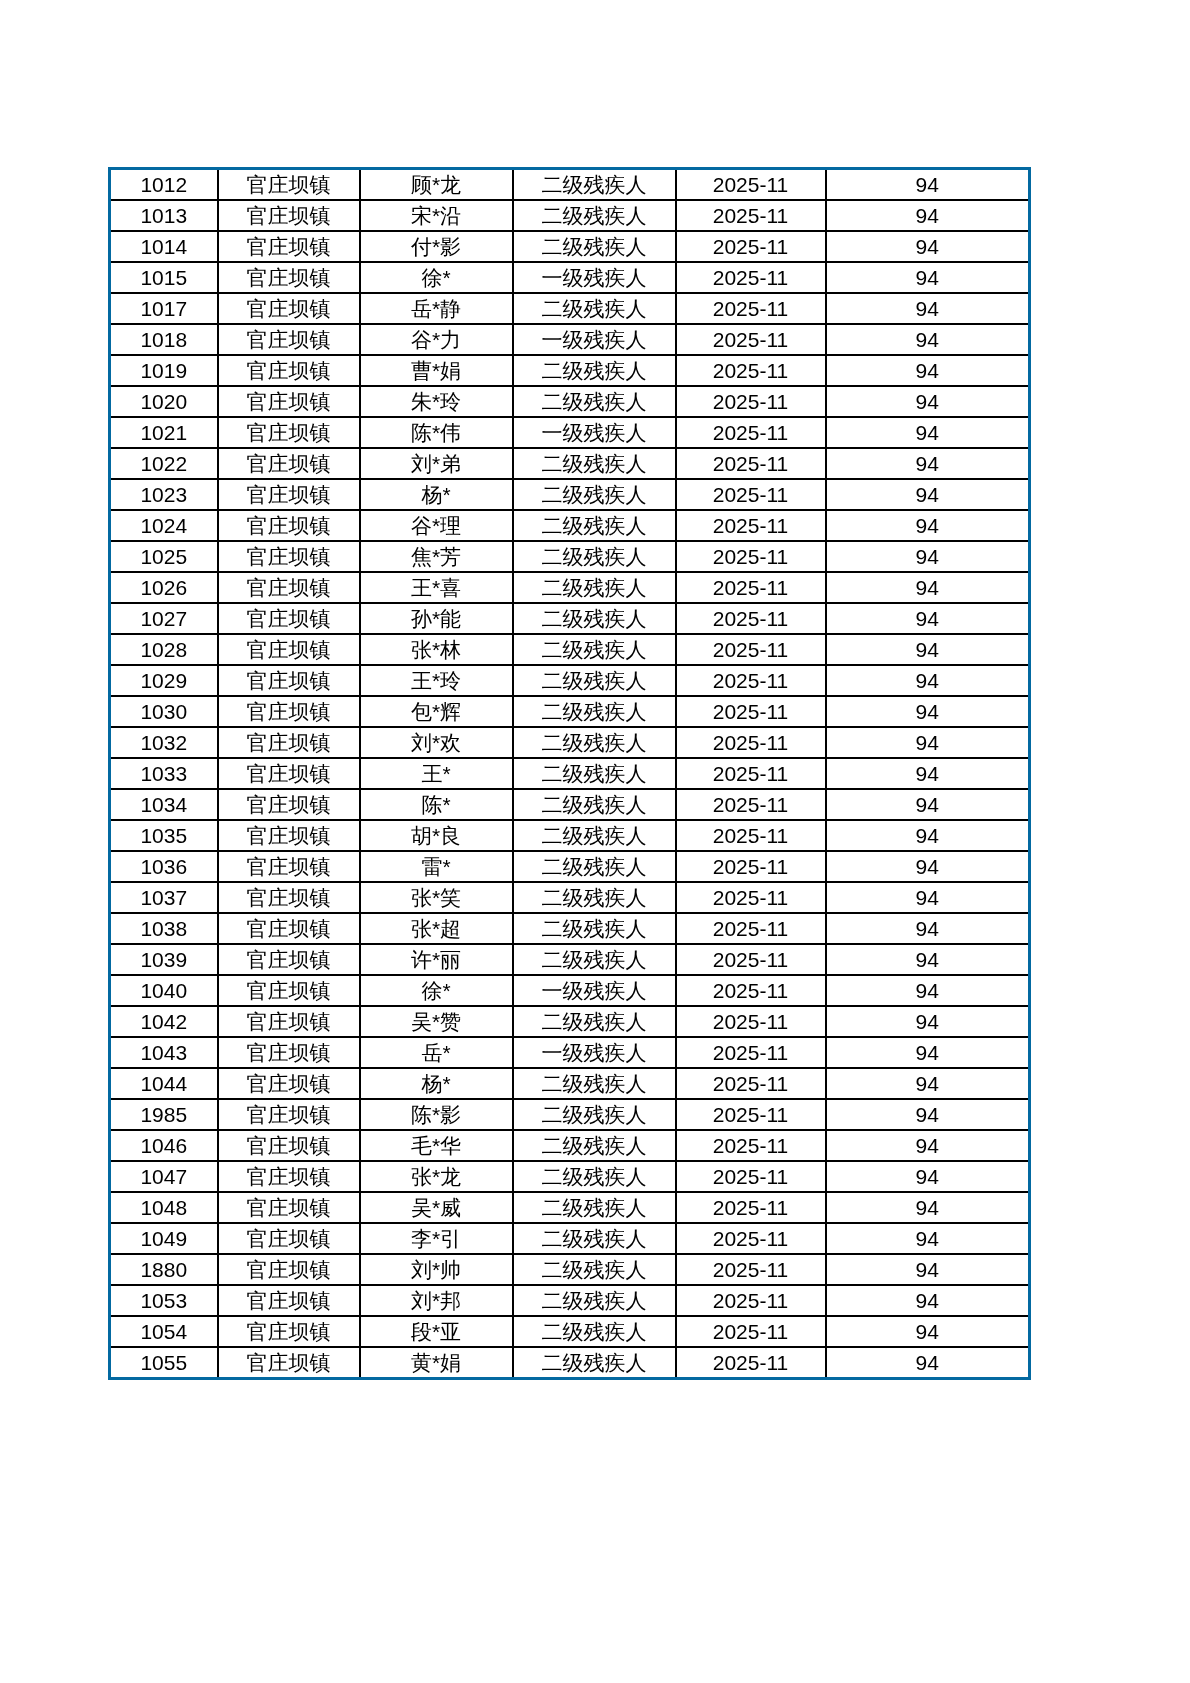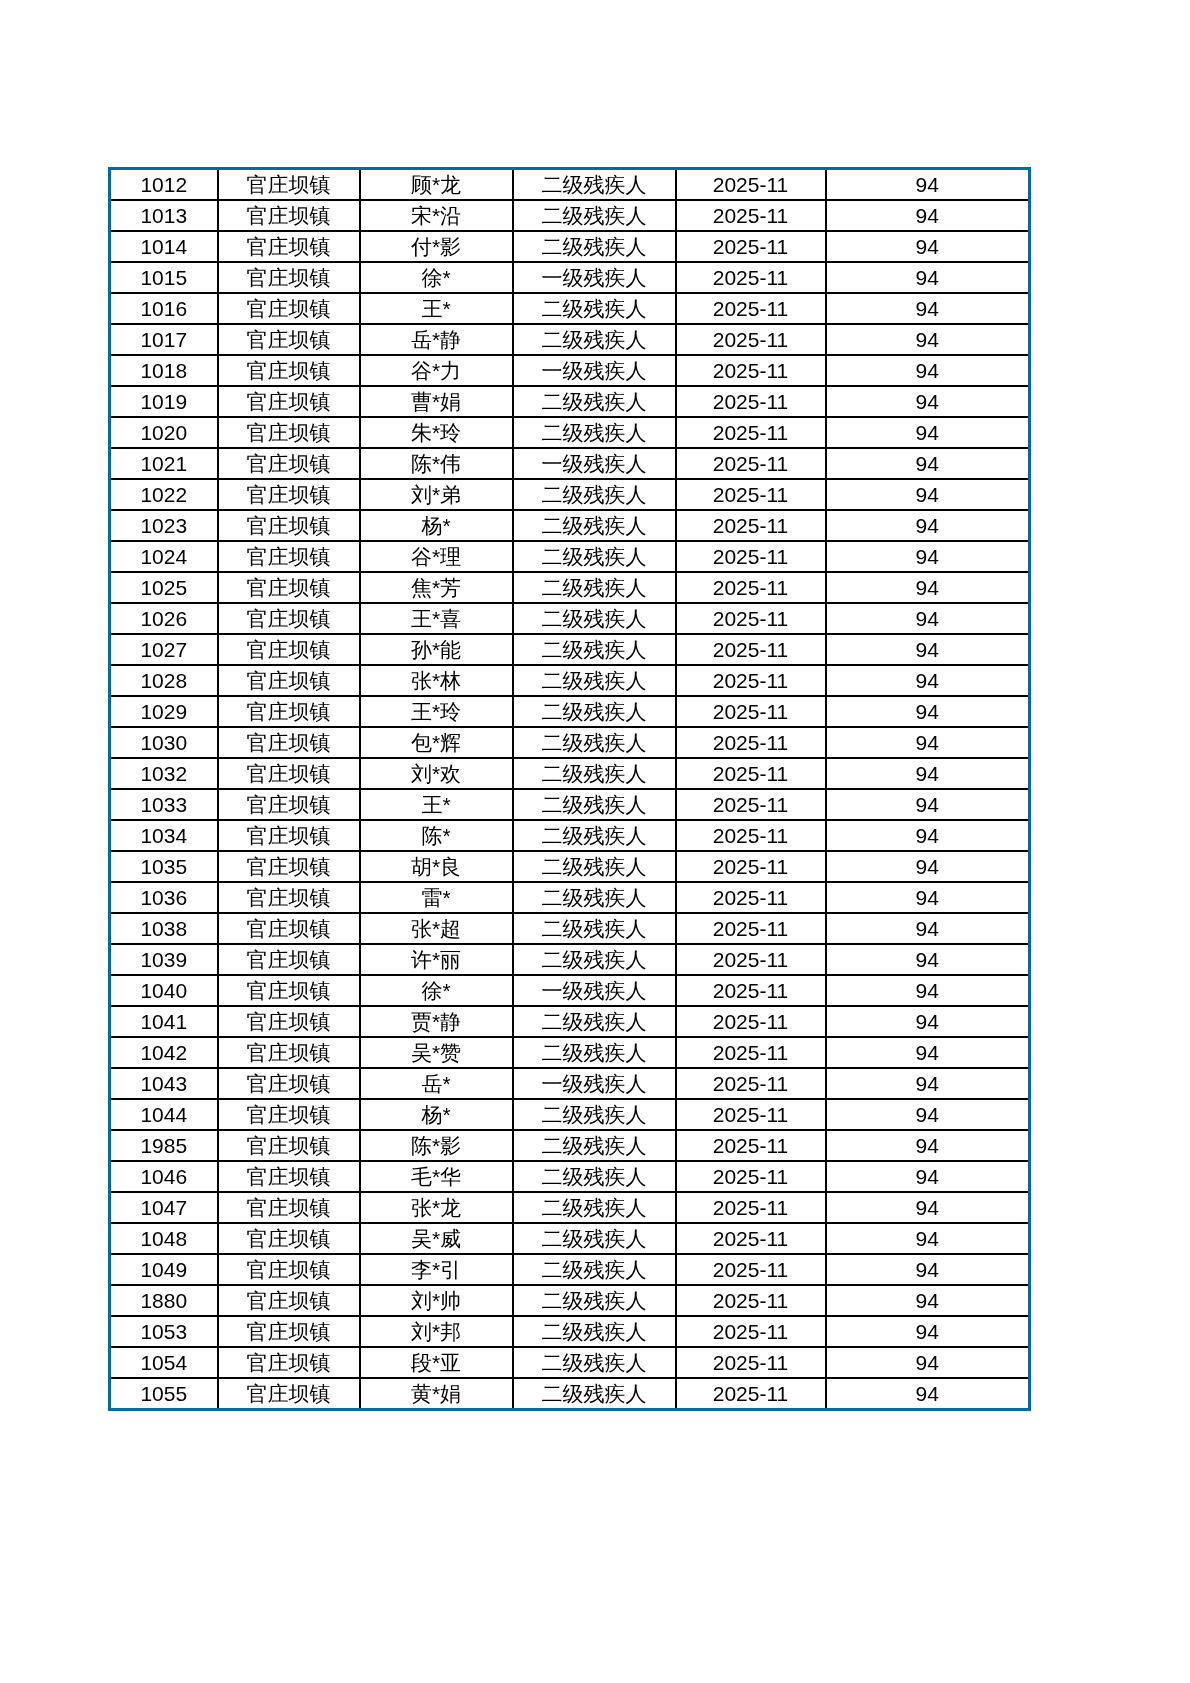--- a/index.html
+++ b/index.html
@@ -87,156 +87,148 @@
         </tr>
         <tr>
           <td>1015</td>
           <td>官庄坝镇</td>
           <td>徐*</td>
           <td>一级残疾人</td>
           <td>2025-11</td>
           <td>94</td>
         </tr>
         <tr>
-          <td>1016</td>
+          <td>1017</td>
+          <td>官庄坝镇</td>
+          <td>岳*静</td>
+          <td>二级残疾人</td>
+          <td>2025-11</td>
+          <td>94</td>
+        </tr>
+        <tr>
+          <td>1018</td>
+          <td>官庄坝镇</td>
+          <td>谷*力</td>
+          <td>一级残疾人</td>
+          <td>2025-11</td>
+          <td>94</td>
+        </tr>
+        <tr>
+          <td>1019</td>
+          <td>官庄坝镇</td>
+          <td>曹*娟</td>
+          <td>二级残疾人</td>
+          <td>2025-11</td>
+          <td>94</td>
+        </tr>
+        <tr>
+          <td>1020</td>
+          <td>官庄坝镇</td>
+          <td>朱*玲</td>
+          <td>二级残疾人</td>
+          <td>2025-11</td>
+          <td>94</td>
+        </tr>
+        <tr>
+          <td>1021</td>
+          <td>官庄坝镇</td>
+          <td>陈*伟</td>
+          <td>一级残疾人</td>
+          <td>2025-11</td>
+          <td>94</td>
+        </tr>
+        <tr>
+          <td>1022</td>
+          <td>官庄坝镇</td>
+          <td>刘*弟</td>
+          <td>二级残疾人</td>
+          <td>2025-11</td>
+          <td>94</td>
+        </tr>
+        <tr>
+          <td>1023</td>
+          <td>官庄坝镇</td>
+          <td>杨*</td>
+          <td>二级残疾人</td>
+          <td>2025-11</td>
+          <td>94</td>
+        </tr>
+        <tr>
+          <td>1024</td>
+          <td>官庄坝镇</td>
+          <td>谷*理</td>
+          <td>二级残疾人</td>
+          <td>2025-11</td>
+          <td>94</td>
+        </tr>
+        <tr>
+          <td>1025</td>
+          <td>官庄坝镇</td>
+          <td>焦*芳</td>
+          <td>二级残疾人</td>
+          <td>2025-11</td>
+          <td>94</td>
+        </tr>
+        <tr>
+          <td>1026</td>
+          <td>官庄坝镇</td>
+          <td>王*喜</td>
+          <td>二级残疾人</td>
+          <td>2025-11</td>
+          <td>94</td>
+        </tr>
+        <tr>
+          <td>1027</td>
+          <td>官庄坝镇</td>
+          <td>孙*能</td>
+          <td>二级残疾人</td>
+          <td>2025-11</td>
+          <td>94</td>
+        </tr>
+        <tr>
+          <td>1028</td>
+          <td>官庄坝镇</td>
+          <td>张*林</td>
+          <td>二级残疾人</td>
+          <td>2025-11</td>
+          <td>94</td>
+        </tr>
+        <tr>
+          <td>1029</td>
+          <td>官庄坝镇</td>
+          <td>王*玲</td>
+          <td>二级残疾人</td>
+          <td>2025-11</td>
+          <td>94</td>
+        </tr>
+        <tr>
+          <td>1030</td>
+          <td>官庄坝镇</td>
+          <td>包*辉</td>
+          <td>二级残疾人</td>
+          <td>2025-11</td>
+          <td>94</td>
+        </tr>
+        <tr>
+          <td>1032</td>
+          <td>官庄坝镇</td>
+          <td>刘*欢</td>
+          <td>二级残疾人</td>
+          <td>2025-11</td>
+          <td>94</td>
+        </tr>
+        <tr>
+          <td>1033</td>
           <td>官庄坝镇</td>
           <td>王*</td>
           <td>二级残疾人</td>
           <td>2025-11</td>
           <td>94</td>
         </tr>
         <tr>
-          <td>1017</td>
-          <td>官庄坝镇</td>
-          <td>岳*静</td>
-          <td>二级残疾人</td>
-          <td>2025-11</td>
-          <td>94</td>
-        </tr>
-        <tr>
-          <td>1018</td>
-          <td>官庄坝镇</td>
-          <td>谷*力</td>
-          <td>一级残疾人</td>
-          <td>2025-11</td>
-          <td>94</td>
-        </tr>
-        <tr>
-          <td>1019</td>
-          <td>官庄坝镇</td>
-          <td>曹*娟</td>
-          <td>二级残疾人</td>
-          <td>2025-11</td>
-          <td>94</td>
-        </tr>
-        <tr>
-          <td>1020</td>
-          <td>官庄坝镇</td>
-          <td>朱*玲</td>
-          <td>二级残疾人</td>
-          <td>2025-11</td>
-          <td>94</td>
-        </tr>
-        <tr>
-          <td>1021</td>
-          <td>官庄坝镇</td>
-          <td>陈*伟</td>
-          <td>一级残疾人</td>
-          <td>2025-11</td>
-          <td>94</td>
-        </tr>
-        <tr>
-          <td>1022</td>
-          <td>官庄坝镇</td>
-          <td>刘*弟</td>
-          <td>二级残疾人</td>
-          <td>2025-11</td>
-          <td>94</td>
-        </tr>
-        <tr>
-          <td>1023</td>
-          <td>官庄坝镇</td>
-          <td>杨*</td>
-          <td>二级残疾人</td>
-          <td>2025-11</td>
-          <td>94</td>
-        </tr>
-        <tr>
-          <td>1024</td>
-          <td>官庄坝镇</td>
-          <td>谷*理</td>
-          <td>二级残疾人</td>
-          <td>2025-11</td>
-          <td>94</td>
-        </tr>
-        <tr>
-          <td>1025</td>
-          <td>官庄坝镇</td>
-          <td>焦*芳</td>
-          <td>二级残疾人</td>
-          <td>2025-11</td>
-          <td>94</td>
-        </tr>
-        <tr>
-          <td>1026</td>
-          <td>官庄坝镇</td>
-          <td>王*喜</td>
-          <td>二级残疾人</td>
-          <td>2025-11</td>
-          <td>94</td>
-        </tr>
-        <tr>
-          <td>1027</td>
-          <td>官庄坝镇</td>
-          <td>孙*能</td>
-          <td>二级残疾人</td>
-          <td>2025-11</td>
-          <td>94</td>
-        </tr>
-        <tr>
-          <td>1028</td>
-          <td>官庄坝镇</td>
-          <td>张*林</td>
-          <td>二级残疾人</td>
-          <td>2025-11</td>
-          <td>94</td>
-        </tr>
-        <tr>
-          <td>1029</td>
-          <td>官庄坝镇</td>
-          <td>王*玲</td>
-          <td>二级残疾人</td>
-          <td>2025-11</td>
-          <td>94</td>
-        </tr>
-        <tr>
-          <td>1030</td>
-          <td>官庄坝镇</td>
-          <td>包*辉</td>
-          <td>二级残疾人</td>
-          <td>2025-11</td>
-          <td>94</td>
-        </tr>
-        <tr>
-          <td>1032</td>
-          <td>官庄坝镇</td>
-          <td>刘*欢</td>
-          <td>二级残疾人</td>
-          <td>2025-11</td>
-          <td>94</td>
-        </tr>
-        <tr>
-          <td>1033</td>
-          <td>官庄坝镇</td>
-          <td>王*</td>
-          <td>二级残疾人</td>
-          <td>2025-11</td>
-          <td>94</td>
-        </tr>
-        <tr>
           <td>1034</td>
           <td>官庄坝镇</td>
           <td>陈*</td>
           <td>二级残疾人</td>
           <td>2025-11</td>
           <td>94</td>
         </tr>
         <tr>
           <td>1035</td>
           <td>官庄坝镇</td>
@@ -247,48 +239,48 @@
         </tr>
         <tr>
           <td>1036</td>
           <td>官庄坝镇</td>
           <td>雷*</td>
           <td>二级残疾人</td>
           <td>2025-11</td>
           <td>94</td>
         </tr>
         <tr>
+          <td>1037</td>
+          <td>官庄坝镇</td>
+          <td>张*笑</td>
+          <td>二级残疾人</td>
+          <td>2025-11</td>
+          <td>94</td>
+        </tr>
+        <tr>
           <td>1038</td>
           <td>官庄坝镇</td>
           <td>张*超</td>
           <td>二级残疾人</td>
           <td>2025-11</td>
           <td>94</td>
         </tr>
         <tr>
           <td>1039</td>
           <td>官庄坝镇</td>
           <td>许*丽</td>
           <td>二级残疾人</td>
           <td>2025-11</td>
           <td>94</td>
         </tr>
         <tr>
           <td>1040</td>
           <td>官庄坝镇</td>
           <td>徐*</td>
           <td>一级残疾人</td>
-          <td>2025-11</td>
-          <td>94</td>
-        </tr>
-        <tr>
-          <td>1041</td>
-          <td>官庄坝镇</td>
-          <td>贾*静</td>
-          <td>二级残疾人</td>
           <td>2025-11</td>
           <td>94</td>
         </tr>
         <tr>
           <td>1042</td>
           <td>官庄坝镇</td>
           <td>吴*赞</td>
           <td>二级残疾人</td>
           <td>2025-11</td>
           <td>94</td>

